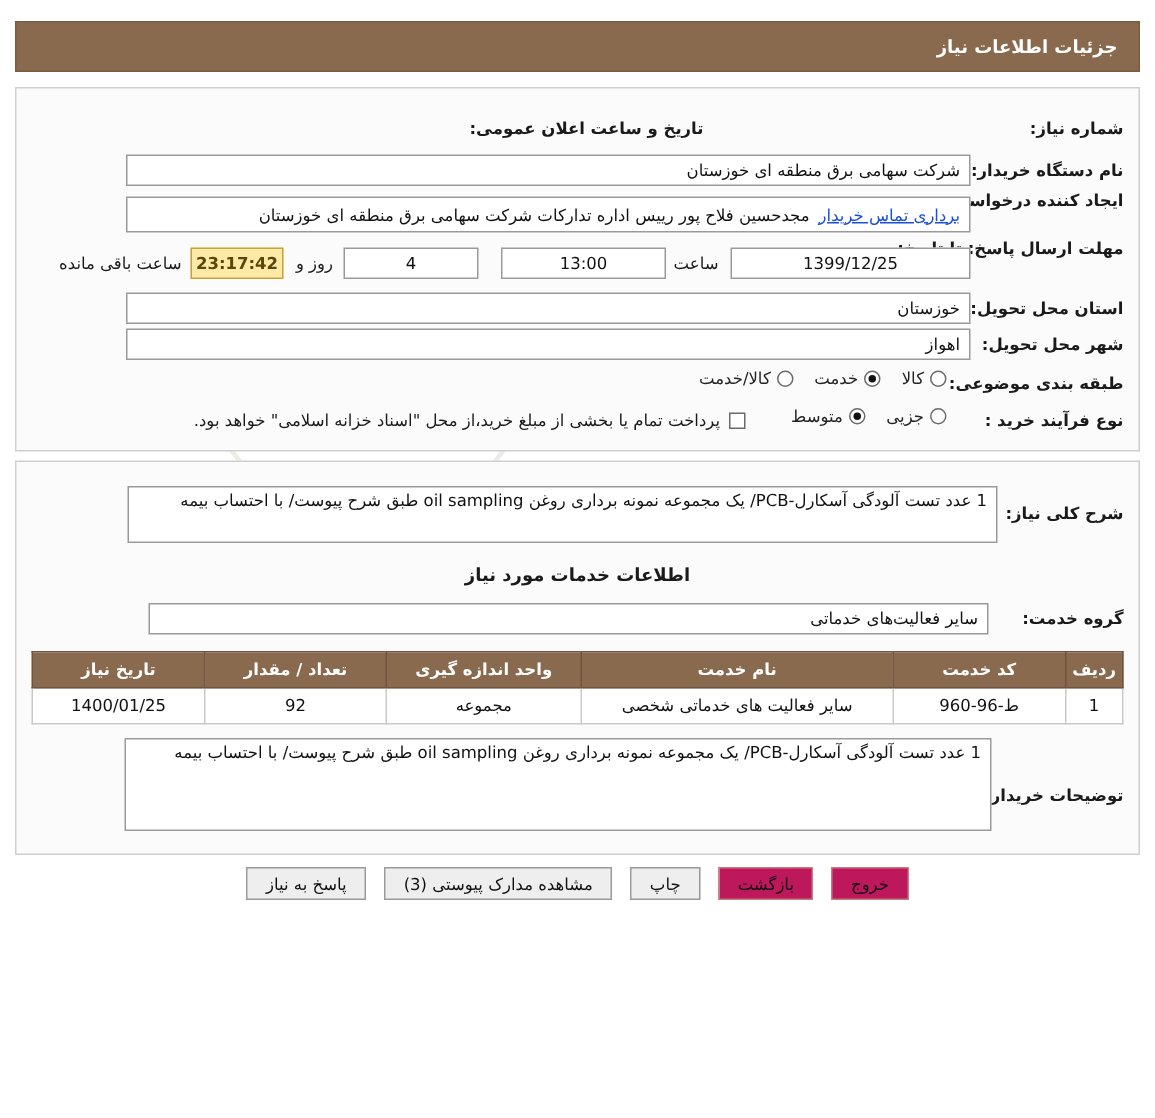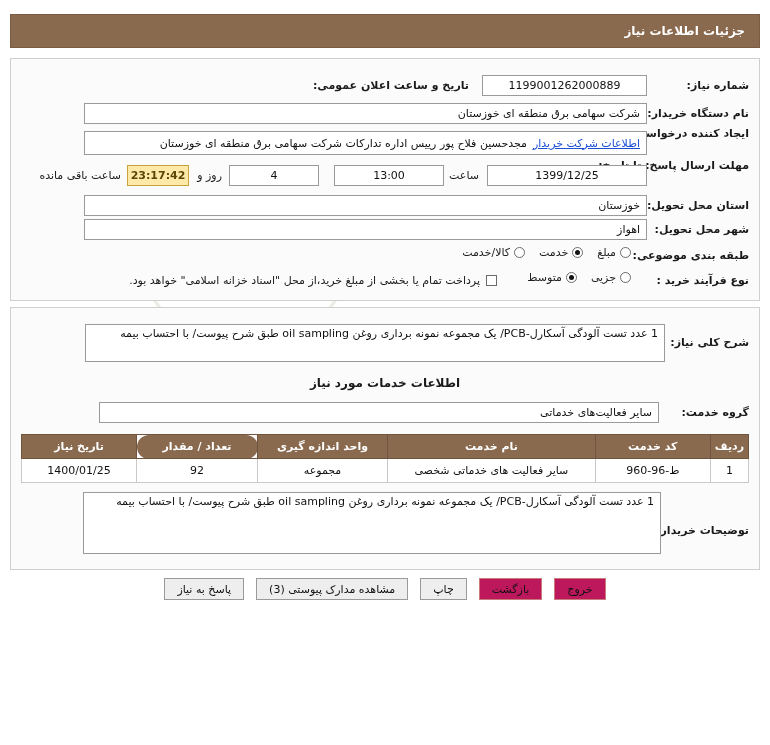--- a/index.html
+++ b/index.html
@@ -168,36 +168,35 @@
 
   <div class="header">
     <div class="header-title">جزئیات اطلاعات نیاز</div>
   </div>
 
   <div class="panel" id="panel-top">
 
     <div class="row" style="top:16px; right:10px; width:100px; height:21px; justify-content:flex-start;">
       <div class="lbl lbl-b">شماره نیاز:</div>
     </div>
-    <div class="fld center" style="position:absolute; top:16px; right:112px; width:165px;">1199001262000889</div>
 
     <div class="row" style="top:16px; right:290px; width:170px; height:21px;">
       <div class="lbl lbl-b">تاریخ و ساعت اعلان عمومی:</div>
     </div>
 
     <div class="row" style="top:44px; right:10px; width:100px; height:21px;">
       <div class="lbl lbl-b">نام دستگاه خریدار:</div>
     </div>
     <div class="fld right" style="position:absolute; top:44px; right:112px; width:563px;margin-left:25px;">شرکت سهامی برق منطقه ای خوزستان</div>
 
     <div class="row" style="top:68px; right:10px; width:100px; height:34px; align-items:flex-start;">
       <div class="lbl lbl-b" style="line-height:14px;">ایجاد کننده درخواست:</div>
     </div>
     <div class="fld right" style="position:absolute; top:72px; right:112px; width:563px; height:24px;">
-      <span class="link">اطلاعات شرکت خریدار</span>
+      <span class="link">برداری تماس خریدار</span>
       <span style="margin-right:6px;">مجدحسین فلاح پور رییس اداره تدارکات شرکت سهامی برق منطقه ای خوزستان</span>
     </div>
 
     <div class="row" style="top:100px; right:10px; width:100px; height:34px; align-items:flex-start;">
       <div class="lbl lbl-b" style="line-height:14px;">مهلت ارسال پاسخ: تا تاریخ:</div>
     </div>
     <div class="fld center" style="position:absolute; top:106px; right:112px; width:160px;">1399/12/25</div>
     <div class="lbl" style="position:absolute; top:110px; right:280px;">ساعت</div>
     <div class="fld center" style="position:absolute; top:106px; right:315px; width:110px;">13:00</div>
     <div class="fld center" style="position:absolute; top:106px; right:440px; width:90px;">4</div>
@@ -214,21 +213,21 @@
       <div class="lbl lbl-b">شهر محل تحویل:</div>
     </div>
     <div class="fld right" style="position:absolute; top:160px; right:112px; width:563px;">اهواز</div>
 
     <div class="row" style="top:187px; right:10px; width:110px; height:18px;">
       <div class="lbl lbl-b">طبقه بندی موضوعی:</div>
     </div>
     <div class="radio-group" style="position:absolute; top:187px; right:128px;">
       <div class="radio-item">
         <span class="radio"></span>
-        <span>مبلغ</span>
+        <span>کالا</span>
       </div>
       <div class="radio-item">
         <span class="radio on"></span>
         <span>خدمت</span>
       </div>
       <div class="radio-item">
         <span class="radio"></span>
         <span>کالا/خدمت</span>
       </div>
     </div>
@@ -269,21 +268,21 @@
     <div class="fld right" style="position:absolute; top:94px; right:100px; width:560px;">سایر فعالیت‌های خدماتی</div>
 
     <div style="position:absolute; top:126px; right:10px; left:10px;">
       <table class="grid">
         <thead>
           <tr>
             <th style="width:38px;">ردیف</th>
             <th style="width:115px;">کد خدمت</th>
             <th>نام خدمت</th>
             <th style="width:130px;">واحد اندازه گیری</th>
-            <th style="width:121px;border-radius:12px;">تعداد / مقدار</th>
+            <th style="width:121px;">تعداد / مقدار</th>
             <th style="width:115px;">تاریخ نیاز</th>
           </tr>
         </thead>
         <tbody>
           <tr>
             <td>1</td>
             <td>ط-96-960</td>
             <td>سایر فعالیت های خدماتی شخصی</td>
             <td>مجموعه</td>
             <td>92</td>

